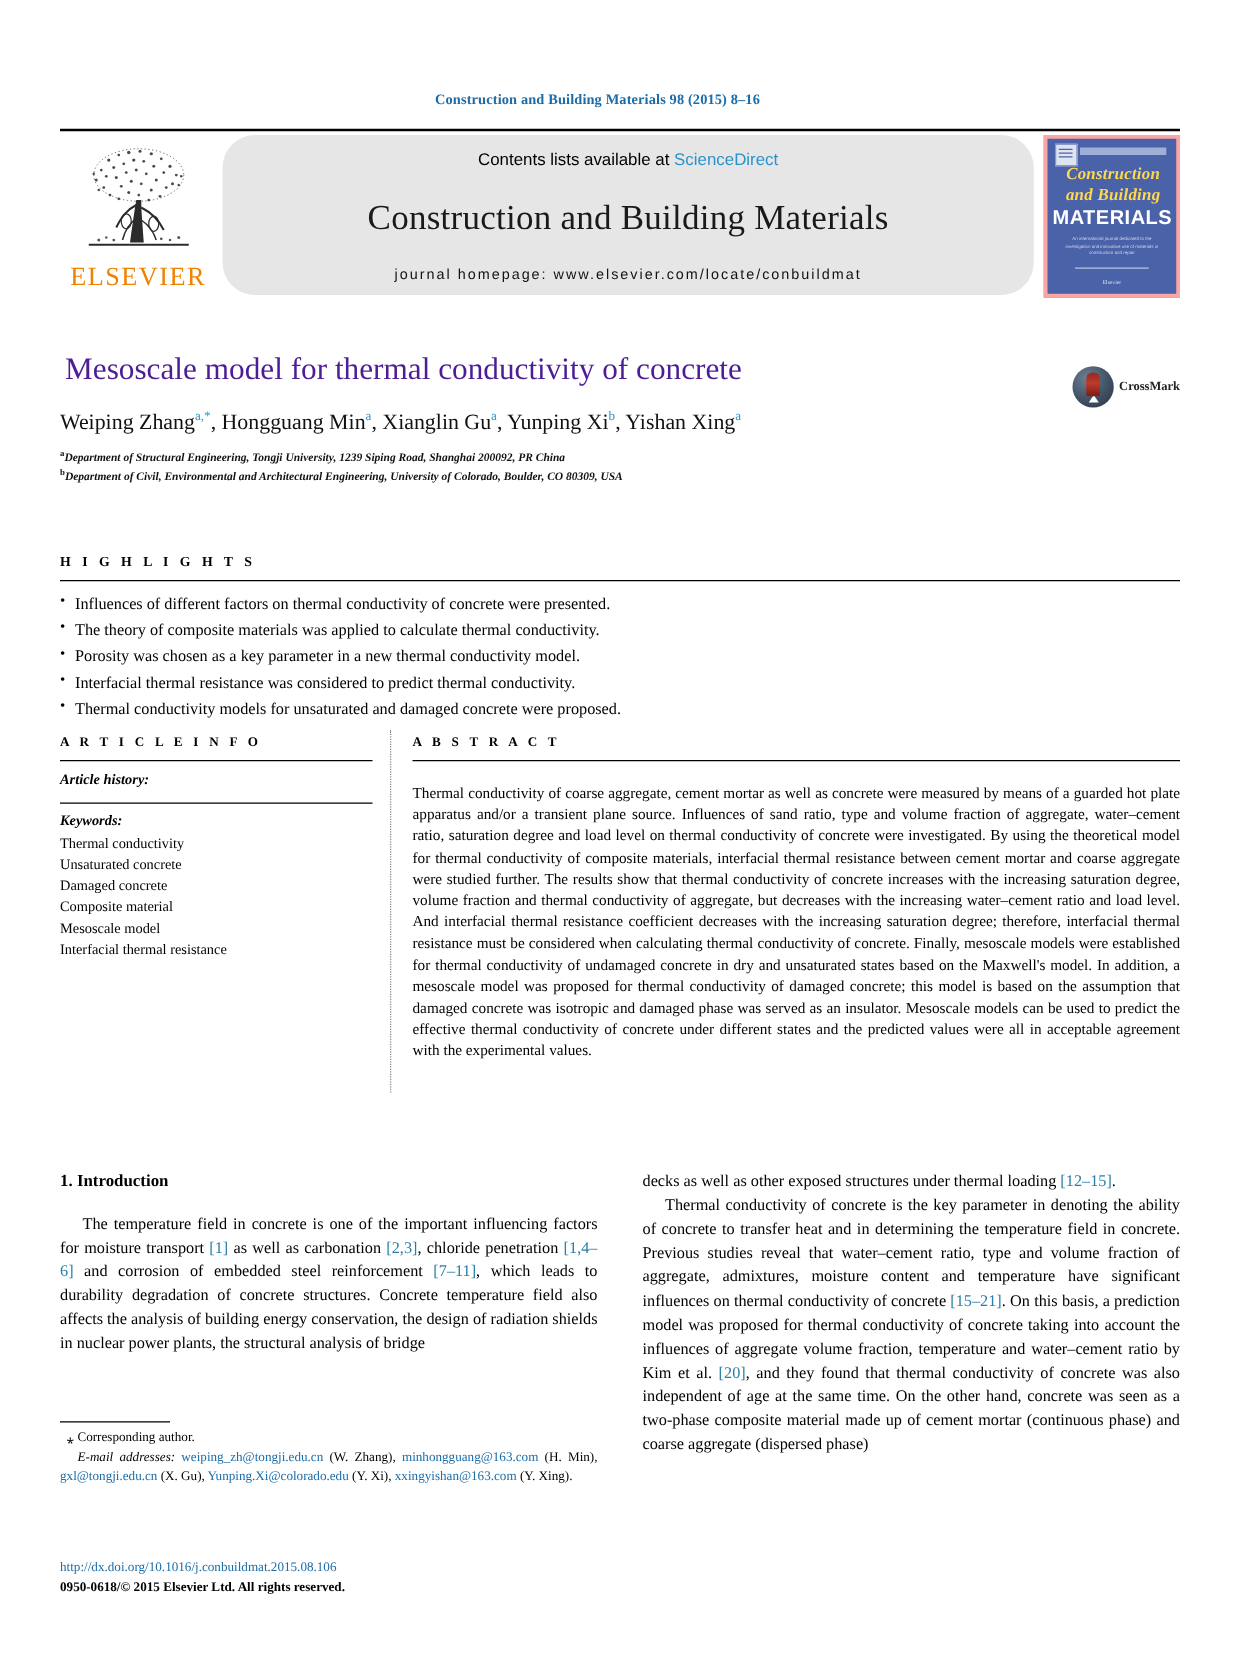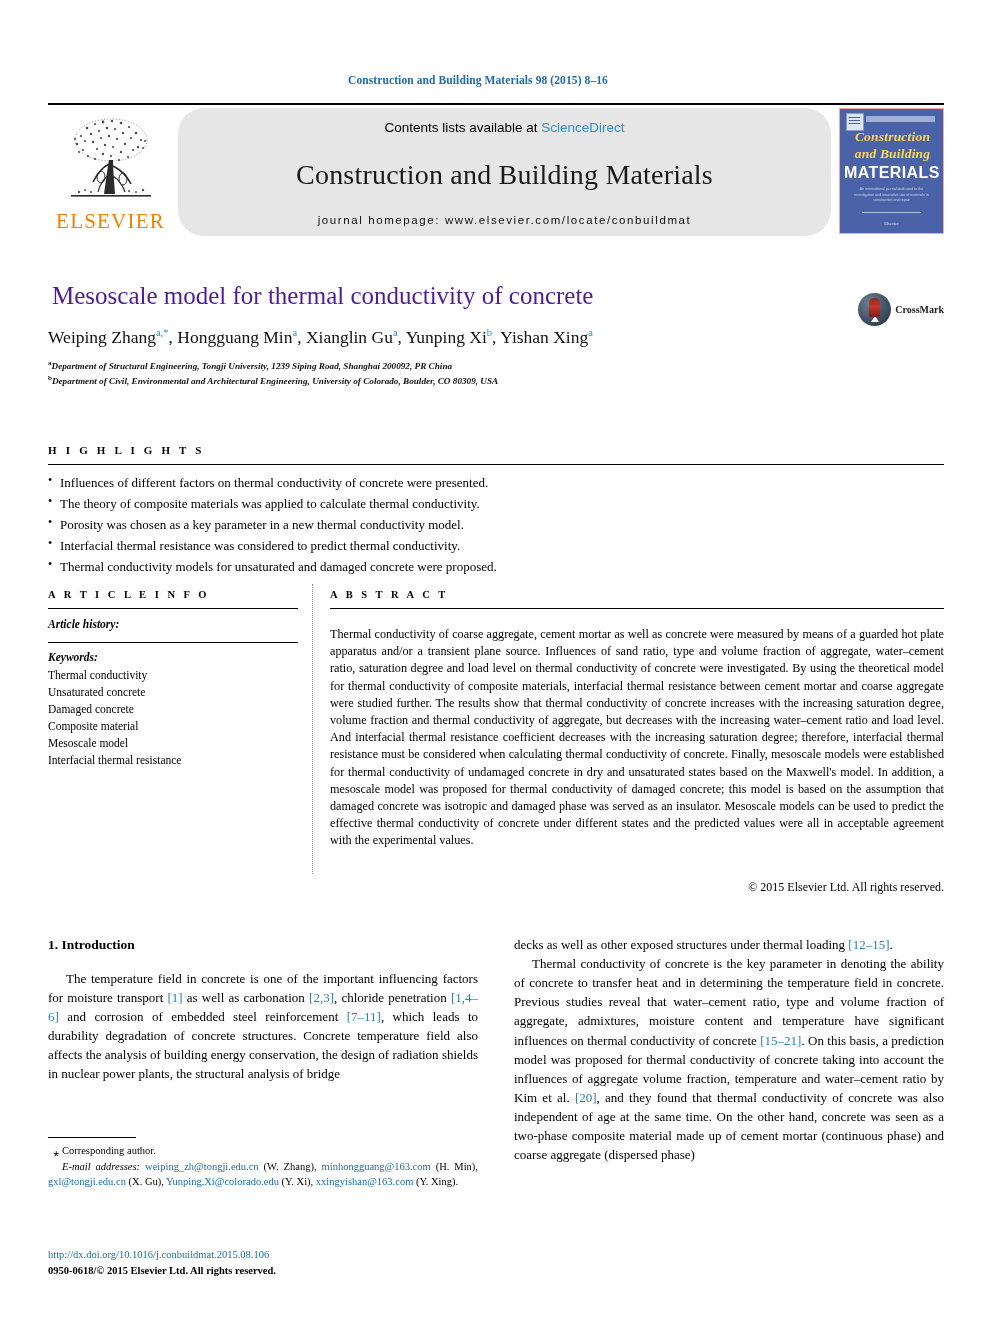--- a/index.html
+++ b/index.html
@@ -96,21 +96,21 @@
   .homepage-line {
     font-family: "Liberation Sans", sans-serif;
     font-size: 11.5px;
     letter-spacing: 1.6px;
     color: #111;
   }
   .cover-thumb {
     flex: 0 0 103px;
     width: 103px;
     height: 124px;
-    border: 1px solid #fca5a5;
+    border: 3px solid #fca5a5;
     background: #4a62a8;
     position: relative;
     overflow: hidden;
   }
   .cover-top-bar {
     position:absolute; top:7px; left:26px; right:8px; height:6px;
     background:#9fb0d8;
   }
   .cover-els {
     position:absolute; top:4px; left:6px; width:16px; height:16px;
@@ -424,21 +424,20 @@
         <div>Thermal conductivity</div>
         <div>Unsaturated concrete</div>
         <div>Damaged concrete</div>
         <div>Composite material</div>
         <div>Mesoscale model</div>
         <div>Interfacial thermal resistance</div>
       </div>
   </div>
 
   <div class="abstract">Thermal conductivity of coarse aggregate, cement mortar as well as concrete were measured by means of a guarded hot plate apparatus and/or a transient plane source. Influences of sand ratio, type and volume fraction of aggregate, water–cement ratio, saturation degree and load level on thermal conductivity of concrete were investigated. By using the theoretical model for thermal conductivity of composite materials, interfacial thermal resistance between cement mortar and coarse aggregate were studied further. The results show that thermal conductivity of concrete increases with the increasing saturation degree, volume fraction and thermal conductivity of aggregate, but decreases with the increasing water–cement ratio and load level. And interfacial thermal resistance coefficient decreases with the increasing saturation degree; therefore, interfacial thermal resistance must be considered when calculating thermal conductivity of concrete. Finally, mesoscale models were established for thermal conductivity of undamaged concrete in dry and unsaturated states based on the Maxwell's model. In addition, a mesoscale model was proposed for thermal conductivity of damaged concrete; this model is based on the assumption that damaged concrete was isotropic and damaged phase was served as an insulator. Mesoscale models can be used to predict the effective thermal conductivity of concrete under different states and the predicted values were all in acceptable agreement with the experimental values.</div>
-  <div class="copyright">© 2015 Elsevier Ltd. All rights reserved.</div>
 
   <div class="body-cols">
     <div class="col col-left">
       <div class="sec-title">1. Introduction</div>
       <p id="p-left">The temperature field in concrete is one of the important influencing factors for moisture transport <span class="ref">[1]</span> as well as carbonation <span class="ref">[2,3]</span>, chloride penetration <span class="ref">[1,4–6]</span> and corrosion of embedded steel reinforcement <span class="ref">[7–11]</span>, which leads to durability degradation of concrete structures. Concrete temperature field also affects the analysis of building energy conservation, the design of radiation shields in nuclear power plants, the structural analysis of bridge</p>
     </div>
     <div class="col col-right">
       <p id="p-right-1" style="text-indent:0;">decks as well as other exposed structures under thermal loading <span class="ref">[12–15]</span>.</p>
       <p id="p-right-2">Thermal conductivity of concrete is the key parameter in denoting the ability of concrete to transfer heat and in determining the temperature field in concrete. Previous studies reveal that water–cement ratio, type and volume fraction of aggregate, admixtures, moisture content and temperature have significant influences on thermal conductivity of concrete <span class="ref">[15–21]</span>. On this basis, a prediction model was proposed for thermal conductivity of concrete taking into account the influences of aggregate volume fraction, temperature and water–cement ratio by Kim et al. <span class="ref">[20]</span>, and they found that thermal conductivity of concrete was also independent of age at the same time. On the other hand, concrete was seen as a two-phase composite material made up of cement mortar (continuous phase) and coarse aggregate (dispersed phase)</p>
     </div>

